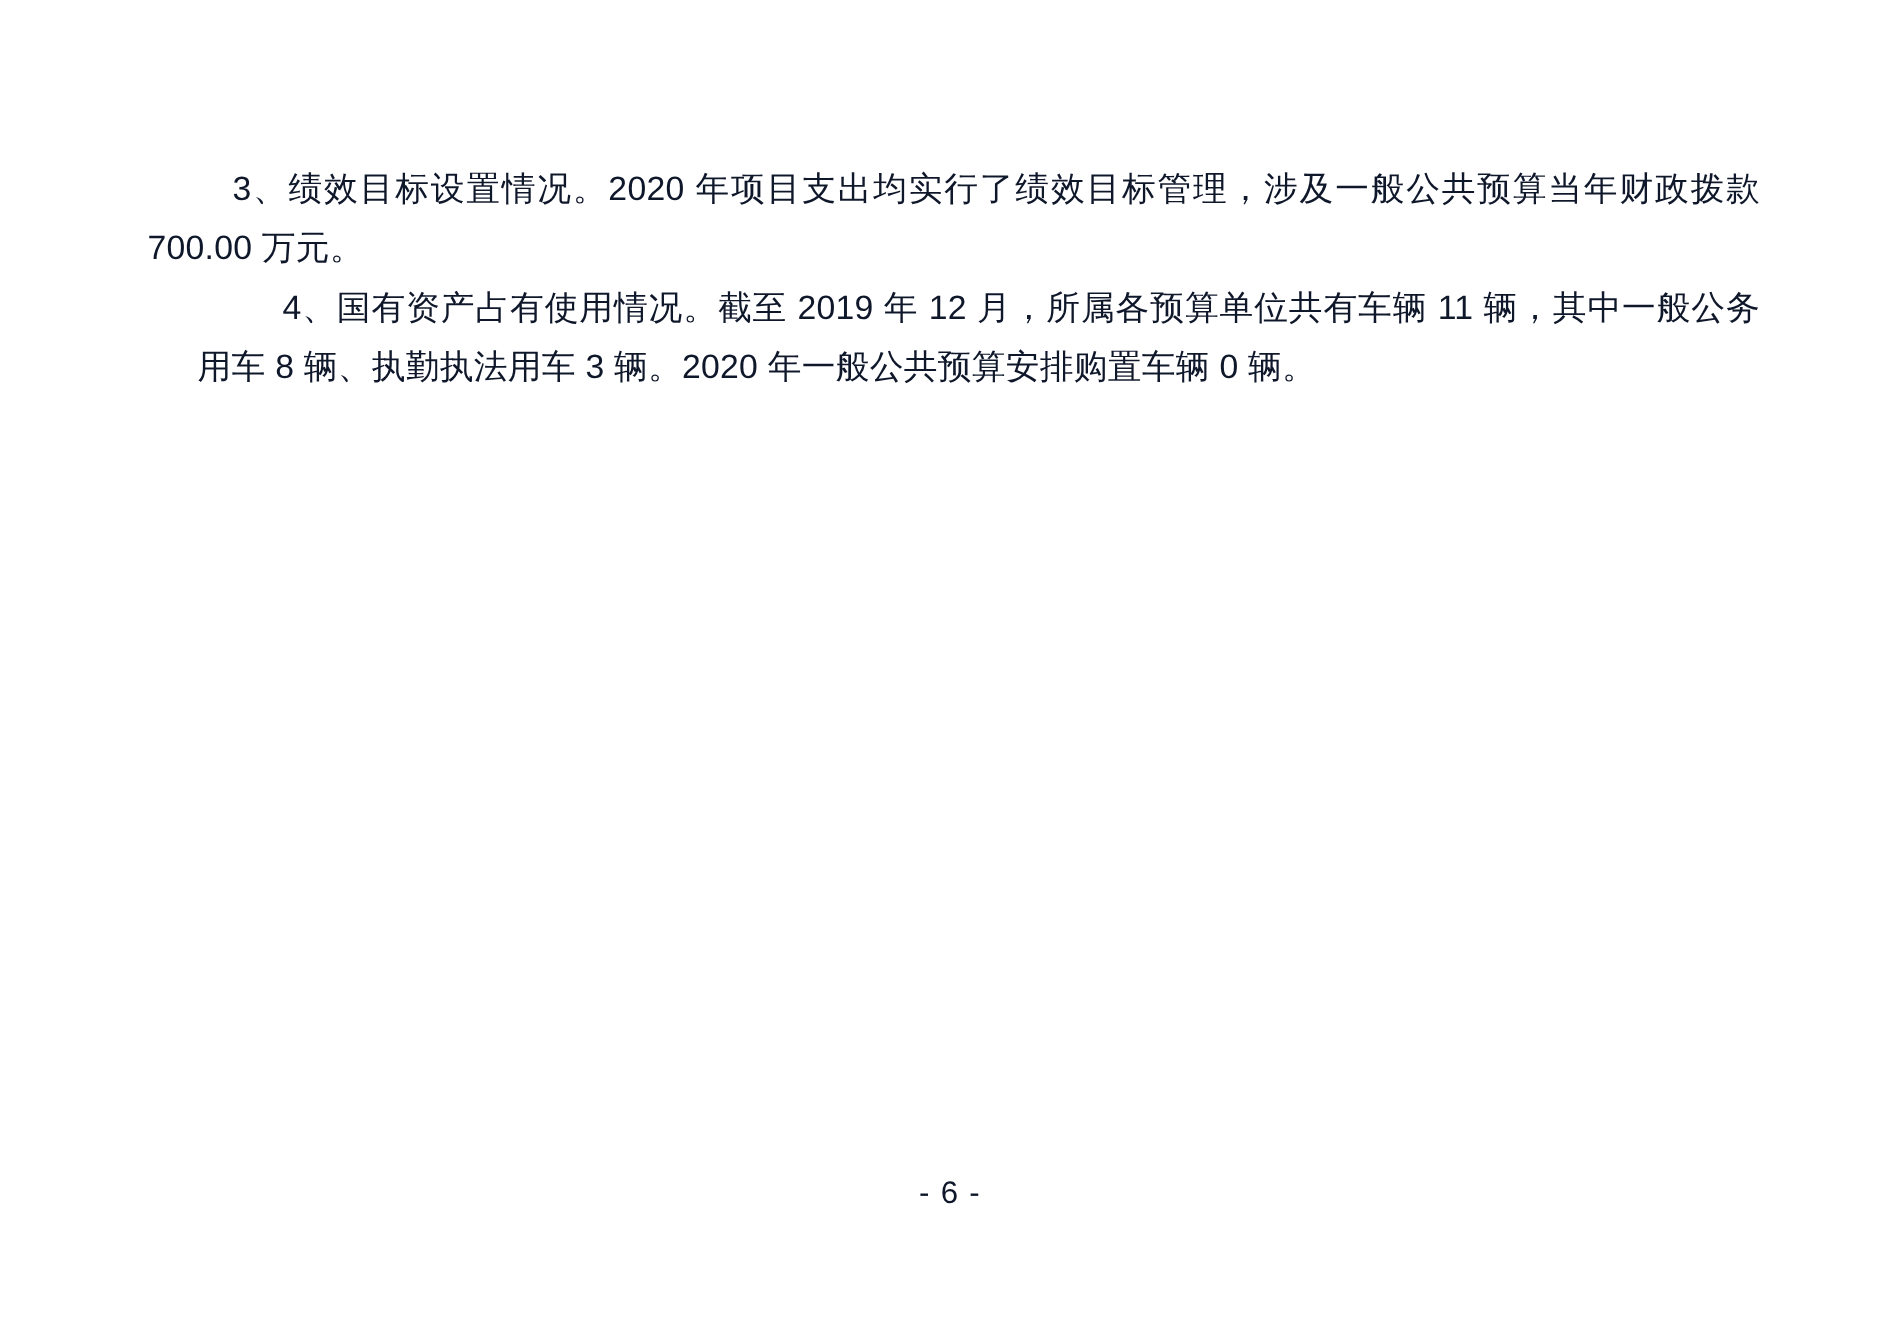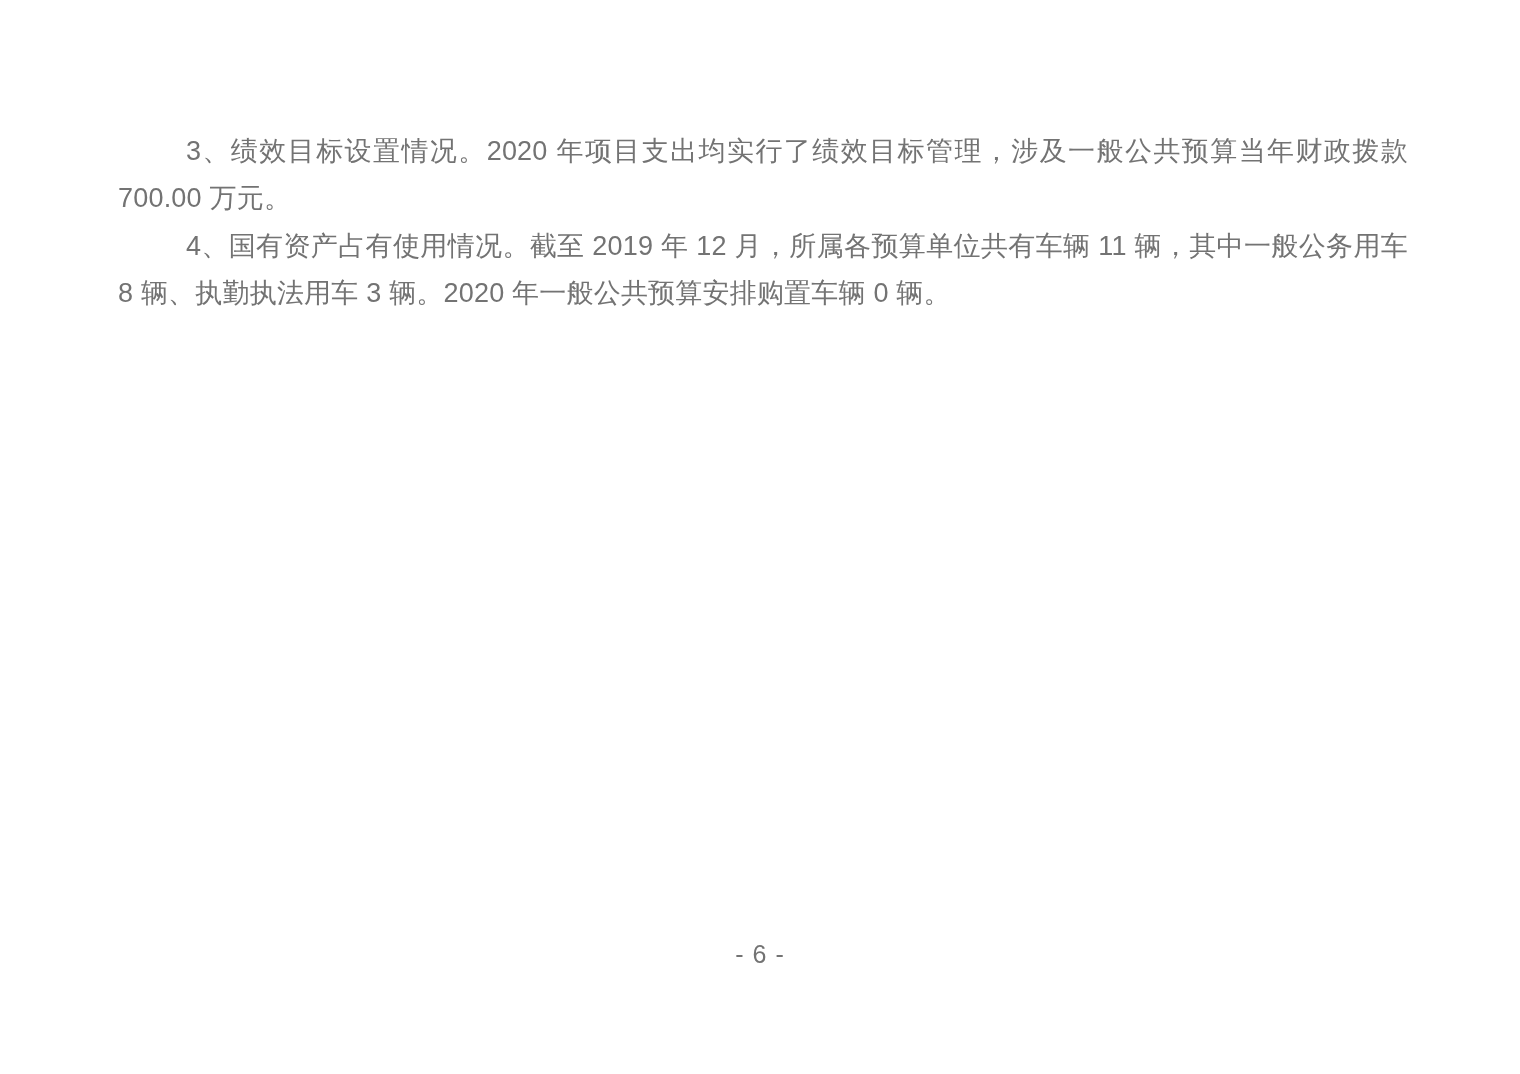--- a/index.html
+++ b/index.html
@@ -6,40 +6,41 @@
     margin: 0;
     padding: 0;
     background: #ffffff;
   }
   .page {
     position: relative;
     width: 1520px;
     height: 1074px;
     background: #ffffff;
     font-family: "Liberation Sans", sans-serif;
-    color: #737373;
+    color: #0f172a;
     box-sizing: border-box;
     overflow: hidden;
   }
   .content {
     position: absolute;
     left: 118px;
     top: 128px;
     width: 1290px;
   }
   .para {
     font-size: 27px;
     line-height: 47px;
     text-align: justify;
     text-justify: inter-ideograph;
     margin: 0 0 0 0;
     letter-spacing: 0.2px;
   }
   .para + .para {
     margin-top: 1px;
+    margin-left: 40px;
   }
   .indent {
     text-indent: 68px;
   }
   .footer {
     position: absolute;
     left: 0;
     top: 940px;
     width: 1520px;
     text-align: center;

